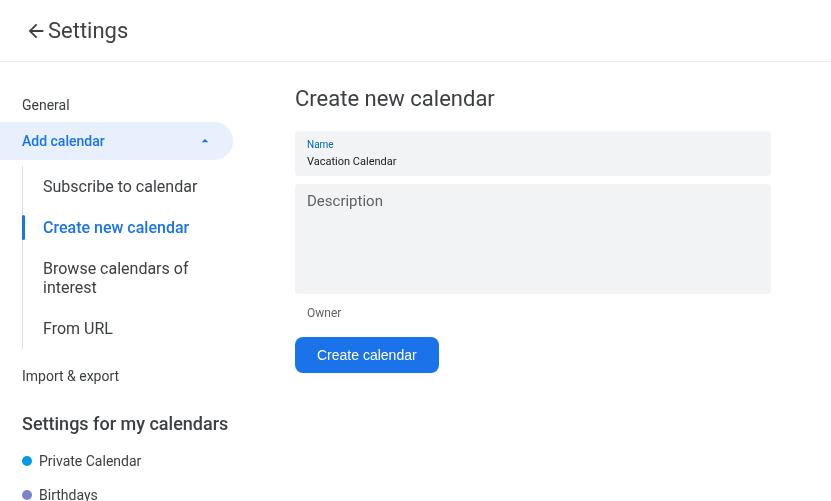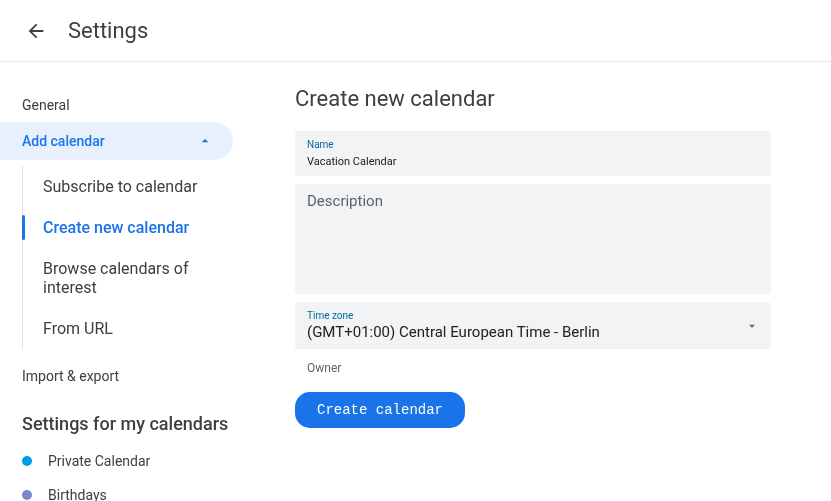--- a/index.html
+++ b/index.html
@@ -8,21 +8,20 @@
     font-size: 14px;
     color: #3c4043;
     background: #fff;
     width: 831px;
   }
   .header {
     display: flex;
     align-items: center;
     padding: 18px 24px;
     border-bottom: 1px solid #e8eaed;
-    gap: 20px;
   }
   .back-btn {
     cursor: pointer;
     display: flex;
     align-items: center;
     justify-content: center;
     width: 24px;
     height: 24px;
   }
   .title {
@@ -87,21 +86,21 @@
   }
   .section-heading {
     padding: 20px 22px 10px;
     font-size: 18px;
     font-weight: 500;
     color: #3c4043;
   }
   .cal-item {
     display: flex;
     align-items: center;
-    gap: 16px;
+    gap: 7px;
     padding: 9px 22px;
     cursor: pointer;
   }
   .cal-dot {
     width: 10px;
     height: 10px;
     border-radius: 50%;
   }
   .main {
     flex: 1;
@@ -167,26 +166,26 @@
   .owner-value {
     font-size: 13px;
     color: #bdc1c6;
     letter-spacing: 1px;
     margin-top: 3px;
   }
   .create-btn {
     background: #1a73e8;
     color: #fff;
     border: none;
-    border-radius: 15px;
+    border-radius: 8px;
     padding: 10px 22px;
     font-size: 14px;
     font-weight: 500;
     cursor: pointer;
-    font-family: Liberation Mono, monospace;
+    font-family: Liberation Sans, sans-serif;
   }
 </style>
 </head>
 <body>
 
 <div class="header">
   <div class="back-btn">
     <svg width="22" height="22" viewBox="0 0 24 24" fill="#3c4043">
         <path d="M20 11H7.83l5.59-5.59L12 4l-8 8 8 8 1.41-1.41L7.83 13H20v-2z"></path>
       </svg>
@@ -233,31 +232,20 @@
 
     <div class="field">
       <div class="field-label">Name</div>
       <input class="field-input" type="text" value="Vacation Calendar" style="">
     </div>
 
     <div class="field desc">
       <div class="desc-placeholder">Description</div>
     </div>
 
-    <div class="field tz">
-      <div class="tz-left">
-        <div class="field-label">Time zone</div>
-        <div class="field-value">(GMT+01:00) Central European Time - Berlin</div>
-      </div>
-      <span class="dropdown-arrow">
-        <svg width="14" height="14" viewBox="0 0 24 24" fill="#5f6368">
-            <path d="M7 10l5 5 5-5z"></path>
-          </svg>
-      </span>
-    </div>
 
     <div class="owner-block">
       <div class="owner-label">Owner</div>
       <div class="owner-value"></div>
     </div>
 
     <button class="create-btn">Create calendar</button>
   </div>
 </div>
 

